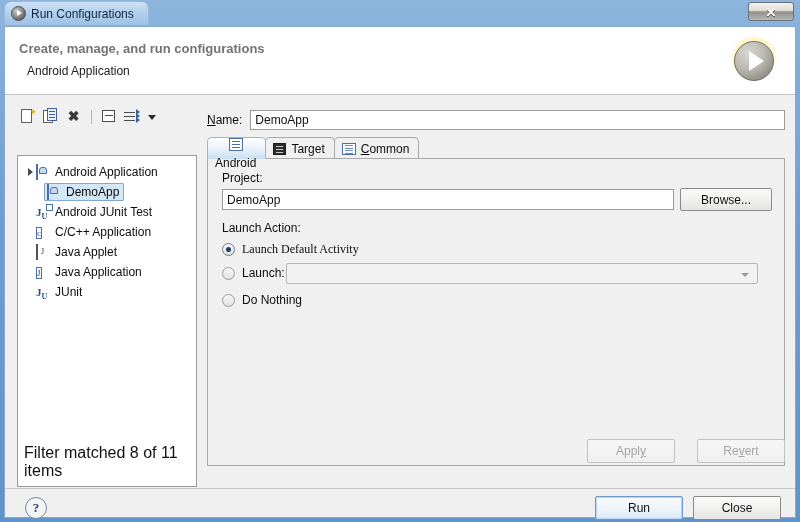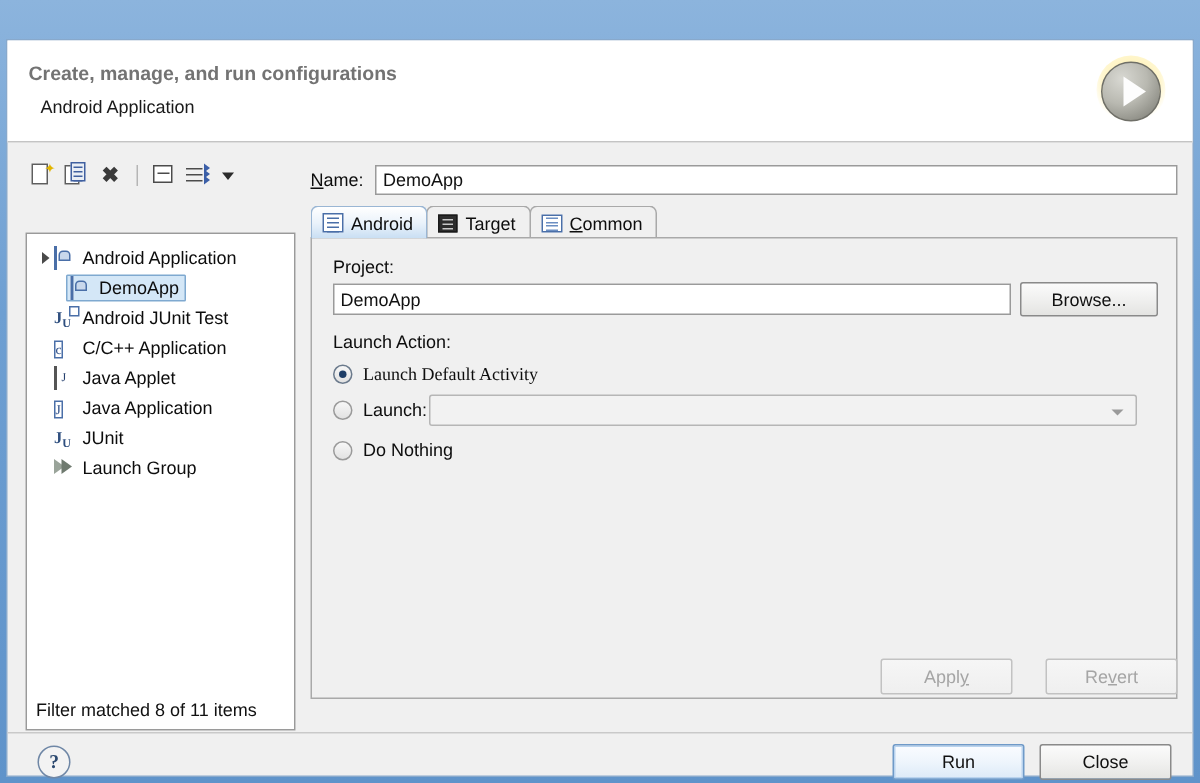--- a/index.html
+++ b/index.html
@@ -345,21 +345,21 @@
     border-top: 5px solid transparent;
     border-bottom: 5px solid transparent;
     border-left: 7px solid #9aa49a;
   }
   .ti-launchgroup i:nth-child(1){ left: 0px; top: 1px; }
   .ti-launchgroup i:nth-child(2){ left: 5px; top: 1px; border-left-color:#6f7a6f; }
 
   .filter-status {
     position: absolute;
     left: 6px; bottom: 6px;
-    font-size: 12px;
+    font-size: 16px;
     color: #111;
   }
 
   
   .right-panel {
     position: absolute;
     left: 202px; top: 78px;
     width: 578px; height: 382px;
   }
   .name-row {
@@ -409,20 +409,21 @@
     border-radius: 5px 5px 0 0;
     background: #f0f0f0;
     box-sizing: border-box;
     position: relative;
     margin-right: -1px;
   }
   .tab.active {
     background: linear-gradient(to bottom, #ffffff 0%, #e8f1fa 55%, #c8def3 100%);
     border-color: #9ab6d4;
     z-index: 3;
+    flex-direction: column;
   }
   .tab u { text-decoration: underline; }
 
   .tab-ico { width: 14px; height: 13px; position: relative; flex: 0 0 auto; }
   .tab-ico-android {
     background: #fff; border: 1px solid #4a6fa8; box-sizing: border-box;
     width: 14px; height: 13px;
   }
   .tab-ico-android i {
     display: block; height: 1px; background: #4a6fa8; margin: 2px 2px 0 2px;
@@ -593,20 +594,29 @@
     border: 1px solid #6f9ac8;
     background: linear-gradient(to bottom, #fafcff 0%, #eef5fc 50%, #dceaf8 100%);
     box-shadow: 0 0 0 1px #b9d3ee inset;
   }
 </style>
 </head>
 <body>
 
 <div class="window">
 
+  <div class="win-titlebar">
+    <div class="title-tab">
+      <span class="title-icon"></span>
+      <span class="title-tab-text">Run Configurations</span>
+    </div>
+    <div class="win-close">
+      <span class="win-close-x">✕</span>
+    </div>
+  </div>
 
   <div class="client">
 
     <div class="header">
       <div class="header-title">Create, manage, and run configurations</div>
       <div class="header-sub">Android Application</div>
       <div class="header-glyph">
         <div class="glyph-glow"></div>
         <div class="glyph-ball"></div>
       </div>
@@ -703,27 +713,20 @@
           </div>
 
           <div class="tree-row">
             <span class="twisty"></span>
             <span class="sel-wrap">
               <span class="ti ti-ju">J<sub>U</sub></span>
               <span class="tree-label">JUnit</span>
             </span>
           </div>
 
-          <div class="tree-row">
-            <span class="twisty"></span>
-            <span class="sel-wrap">
-              <span class="ti"><span class="ti-launchgroup"><i></i><i></i></span></span>
-              <span class="tree-label">Launch Group</span>
-            </span>
-          </div>
 
         </div>
         <div class="filter-status">Filter matched 8 of 11 items</div>
       </div>
     </div>
 
     <div class="right-panel">
 
       <div class="name-row">
         <span class="name-label"><u>N</u><span>ame:</span></span>

